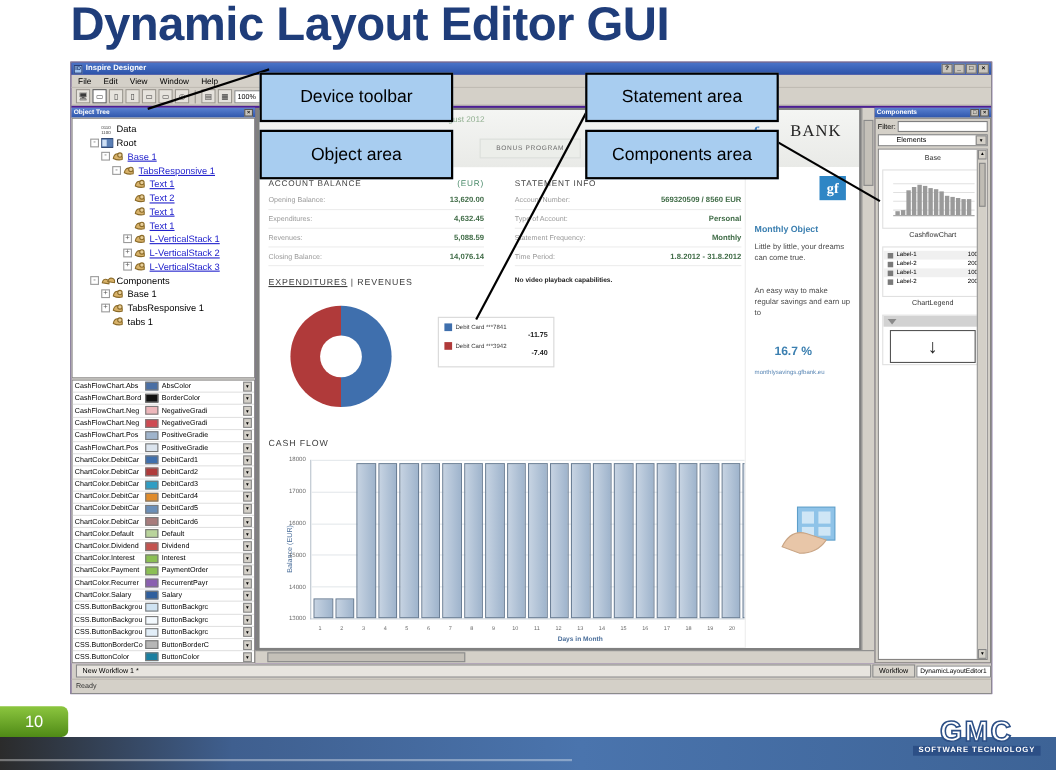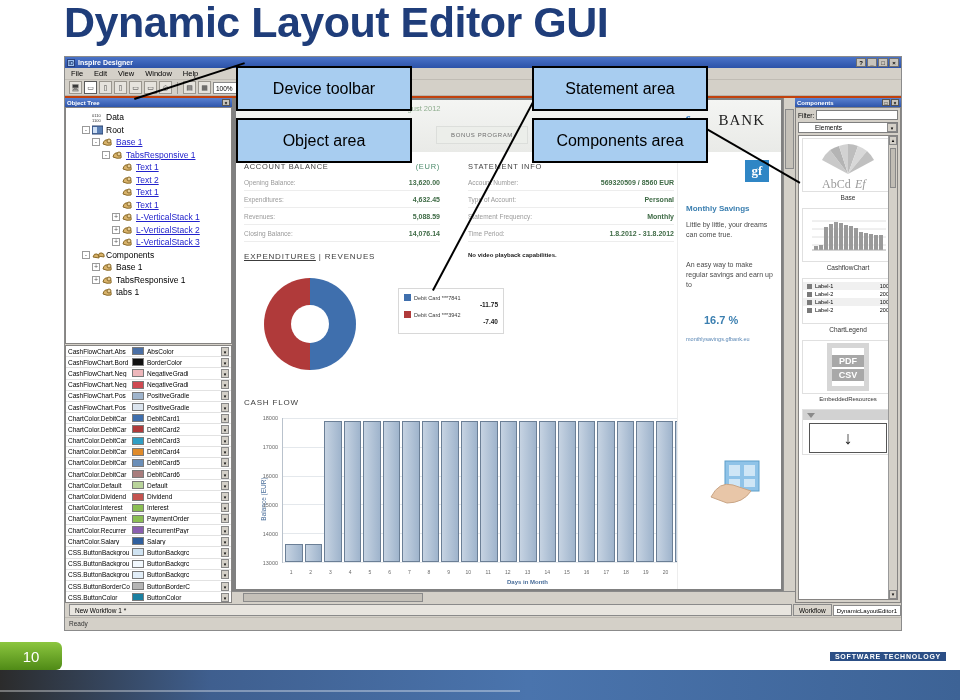--- a/index.html
+++ b/index.html
@@ -13,21 +13,21 @@
   
   #slide-title {
     position:absolute; left:64px; top:-2px;
     font-size:43px; font-weight:bold; color:#1F3D7A;
     letter-spacing:-0.5px; white-space:nowrap;
   }
 
   
   #app-window {
     position:absolute; left:64px; top:56px; width:838px; height:575px;
-    background:#c2410c; border:1px solid #8b8b8b;
+    background:#4c1d95; border:1px solid #8b8b8b;
     font-size:7px; color:#000;
   }
   .titlebar {
     height:11px; background:linear-gradient(to bottom,#4a73c8,#2c52a8);
     color:#fff; font-size:7px; display:flex; align-items:center;
     padding:0 2px; font-weight:bold;
   }
   .titlebar .tb-icon {
     width:8px;height:8px;background:#9fc3ef;border:1px solid #2a3f7a;
     margin-right:3px; font-size:5px; line-height:7px; text-align:center; color:#16306b;
@@ -771,21 +771,21 @@
                 <div class="xtick">23</div>
                 <div class="xtick">24</div>
                 <div class="xtick">25</div>
               </div>
             <div class="xlab">Days in Month</div>
           </div>
         </div>
 
         <div class="promo">
           <div class="gf-logo">gf</div>
-          <div class="promo-h">Monthly Savings</div>
+          <div class="promo-h">Monthly Object</div>
           <div class="promo-p" style="top:68px;">Little by little, your dreams can come true.</div>
           <div class="promo-p" style="top:108px;">An easy way to make regular savings and earn up to</div>
           <div class="promo-rate">16.7 %</div>
           <div class="promo-url">monthlysavings.gfbank.eu</div>
           <svg class="hand" viewBox="0 0 72 60">
             <rect x="20" y="16" width="34" height="30" fill="#8fc3e8" stroke="#5d9ec9"></rect>
             <rect x="24" y="20" width="11" height="11" fill="#cfe6f6"></rect>
             <rect x="39" y="20" width="11" height="11" fill="#cfe6f6"></rect>
             <rect x="24" y="34" width="11" height="8" fill="#cfe6f6"></rect>
             <rect x="39" y="34" width="11" height="8" fill="#cfe6f6"></rect>
@@ -816,34 +816,20 @@
         </div>
         <div class="sel-row">
           <span class="sel">
             <span>Elements</span>
             <span class="arr">▾</span>
           </span>
         </div>
         <div class="comp-list">
 
           <div class="comp-item">
-            <div class="comp-thumb">
-              <svg width="62" height="50" viewBox="0 0 62 50">
-                <g transform="translate(31,34)">
-                  <path d="M0 0 L-26 -14 A30 30 0 0 1 -18 -24 Z" fill="#c9c9c9"></path>
-                  <path d="M0 0 L-18 -24 A30 30 0 0 1 -9 -28 Z" fill="#b4b4b4"></path>
-                  <path d="M0 0 L-9 -28 A30 30 0 0 1 0 -30 Z" fill="#d2d2d2"></path>
-                  <path d="M0 0 L0 -30 A30 30 0 0 1 10 -28 Z" fill="#bdbdbd"></path>
-                  <path d="M0 0 L10 -28 A30 30 0 0 1 19 -23 Z" fill="#d8d8d8"></path>
-                  <path d="M0 0 L19 -23 A30 30 0 0 1 26 -14 Z" fill="#c0c0c0"></path>
-                </g>
-                <text x="5" y="48" font-size="12" fill="#9a9a9a" font-family="Liberation Serif, serif">AbCd</text>
-                <text x="38" y="48" font-size="12" fill="#9a9a9a" font-style="italic" font-family="Liberation Serif, serif">Ef</text>
-              </svg>
-            </div>
             <div class="comp-name">Base</div>
           </div>
 
           <div class="comp-item">
             <div class="comp-thumb">
               <svg width="80" height="44" viewBox="0 0 80 44">
                 <line x1="4" y1="8" x2="78" y2="8" stroke="#e0e0e0"></line>
                 <line x1="4" y1="16" x2="78" y2="16" stroke="#e0e0e0"></line>
                 <line x1="4" y1="24" x2="78" y2="24" stroke="#e0e0e0"></line>
                 <line x1="4" y1="32" x2="78" y2="32" stroke="#e0e0e0"></line>
@@ -890,30 +876,20 @@
                   <div class="r">
                     <span class="sw"></span>
                     <span>Label-2</span>
                     <span class="num">200</span>
                   </div>
                 </div>
             </div>
             <div class="comp-name">ChartLegend</div>
           </div>
 
-          <div class="comp-item">
-            <div class="comp-thumb">
-              <div class="pdfcsv">
-                <div class="pg"></div>
-                <div class="l1">PDF</div>
-                <div class="l2">CSV</div>
-              </div>
-            </div>
-            <div class="comp-name" style="font-size:6px;">EmbeddedResources</div>
-          </div>
 
           <div class="comp-item">
             <div class="comp-thumb" style="height:46px;display:block;padding:0;">
               <div class="dl-thumb">
                 <div class="gray">
                     <span class="tri"></span>
                   </div>
                 <div class="box">↓</div>
               </div>
             </div>
@@ -953,14 +929,15 @@
 <div class="callout" id="co-statement">
   <span>Statement area</span>
 </div>
 <div class="callout" id="co-components">
   <span>Components area</span>
 </div>
 
 <div id="footer-band"></div>
 <div id="page-num">10</div>
 <div id="gmc-logo">
+  <div class="gm">GMC</div>
   <div class="st">SOFTWARE TECHNOLOGY</div>
 </div>
 
 </body></html>

